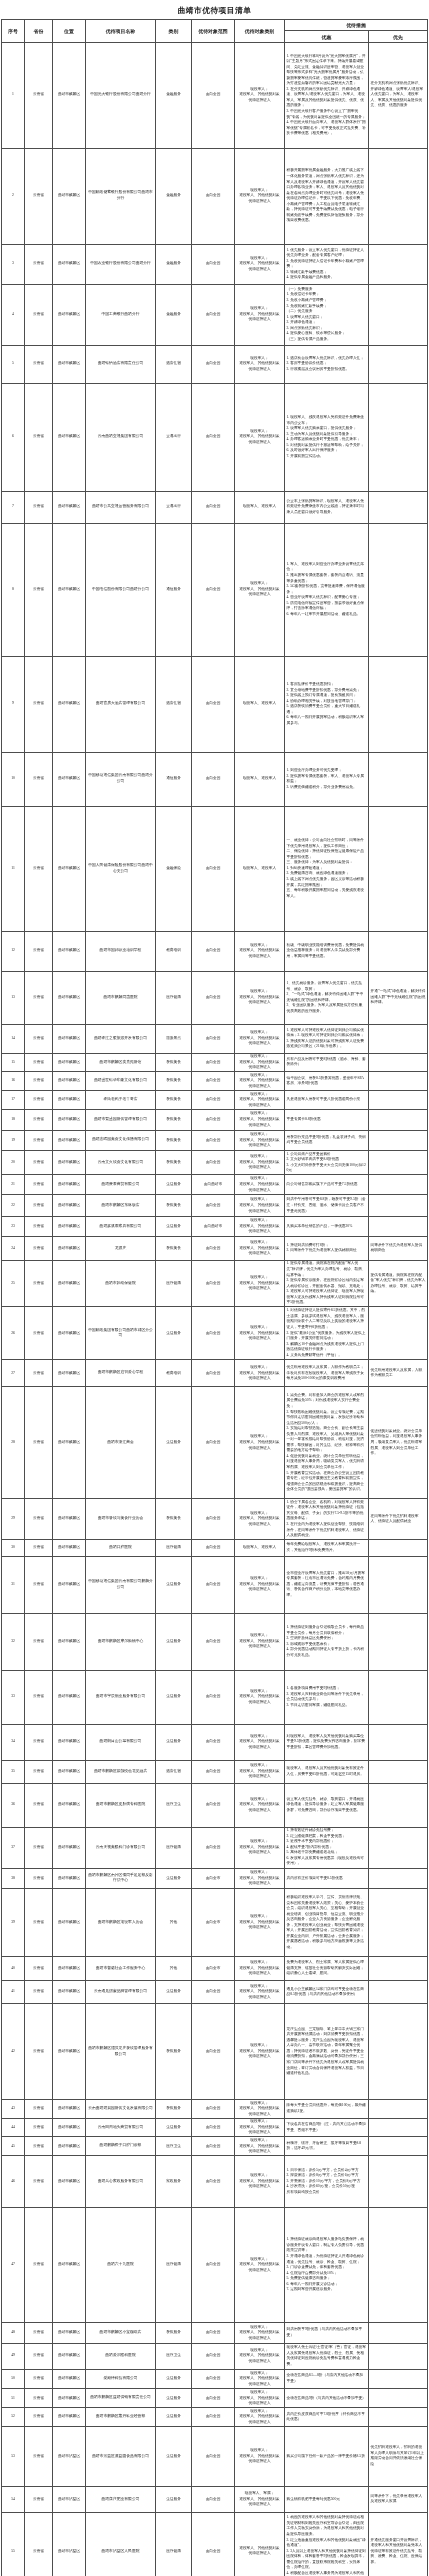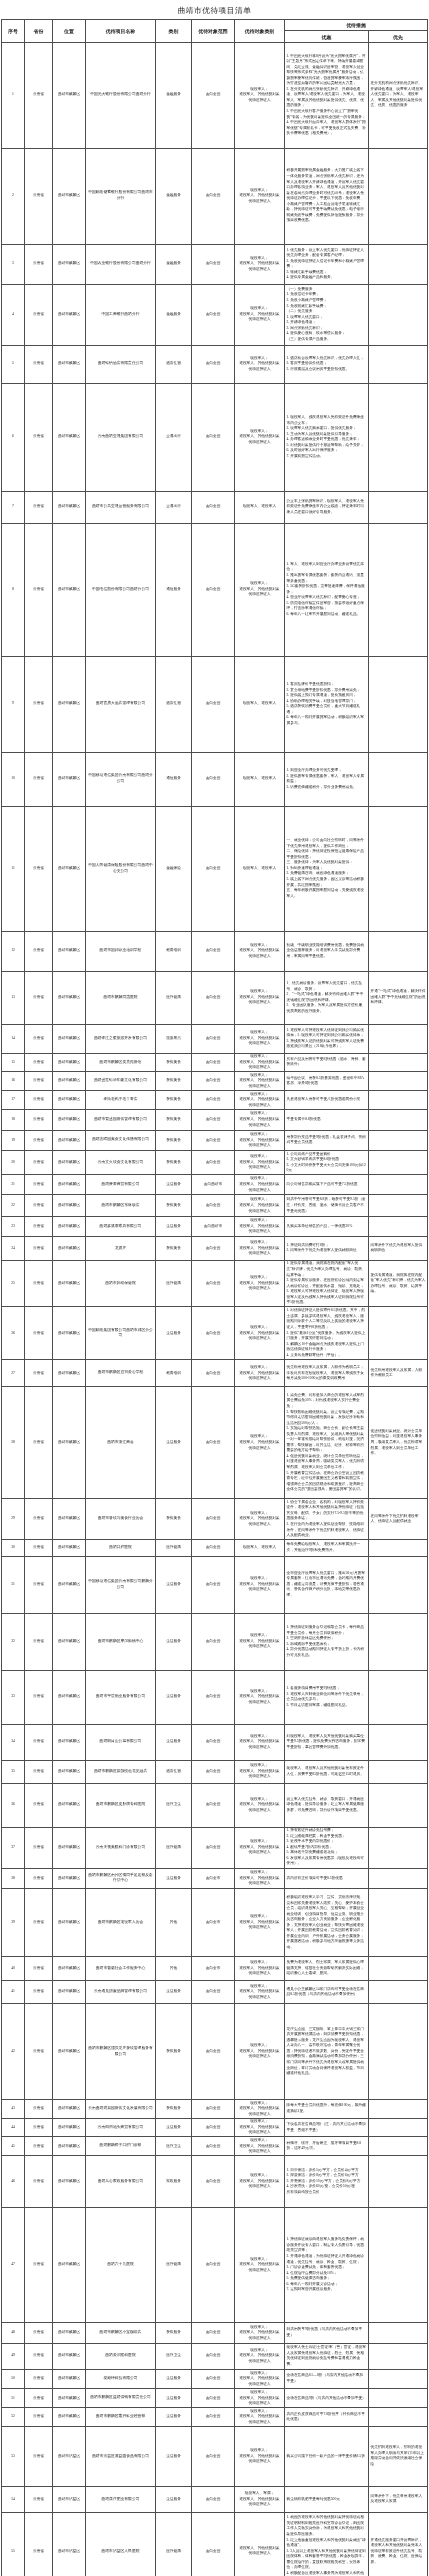--- a/index.html
+++ b/index.html
@@ -1,18 +1,18 @@
 <!DOCTYPE html>
 <html style="font-size:8.2px"><head>
 <meta charset="utf-8">
 <style>
   html,body{margin:0;padding:0;background:#ffffff;}
   body{font-family:"Liberation Serif","DejaVu Serif",serif;color:#1c1c1c;}
   .page{width:429px;background:#fff;}
-  .doc-title{text-align:center;font-size:7.7px;font-weight:normal;letter-spacing:0.5px;padding:5.7px 0 3.6px 0;}
+  .doc-title{text-align:center;font-size:7.7px;font-weight:bold;letter-spacing:0.5px;padding:5.7px 0 3.6px 0;}
   table.grid{border-collapse:collapse;table-layout:fixed;width:427px;margin:0 1px;}
   .grid th,.grid td{border:0.5px solid #4d4d4d;padding:0.5px 1.5px;vertical-align:middle;overflow:hidden;word-break:break-all;}
   .grid th{font-size:4.9px;font-weight:bold;text-align:center;padding:2.1px 1px;}
   .grid td{font-size:3.7px;line-height:1.5;}
   td.c{text-align:center;white-space:pre-line;}
   td.l{text-align:left;white-space:pre-line;}
   td.name{font-size:3.8px;}
 </style>
 </head>
 <body>

